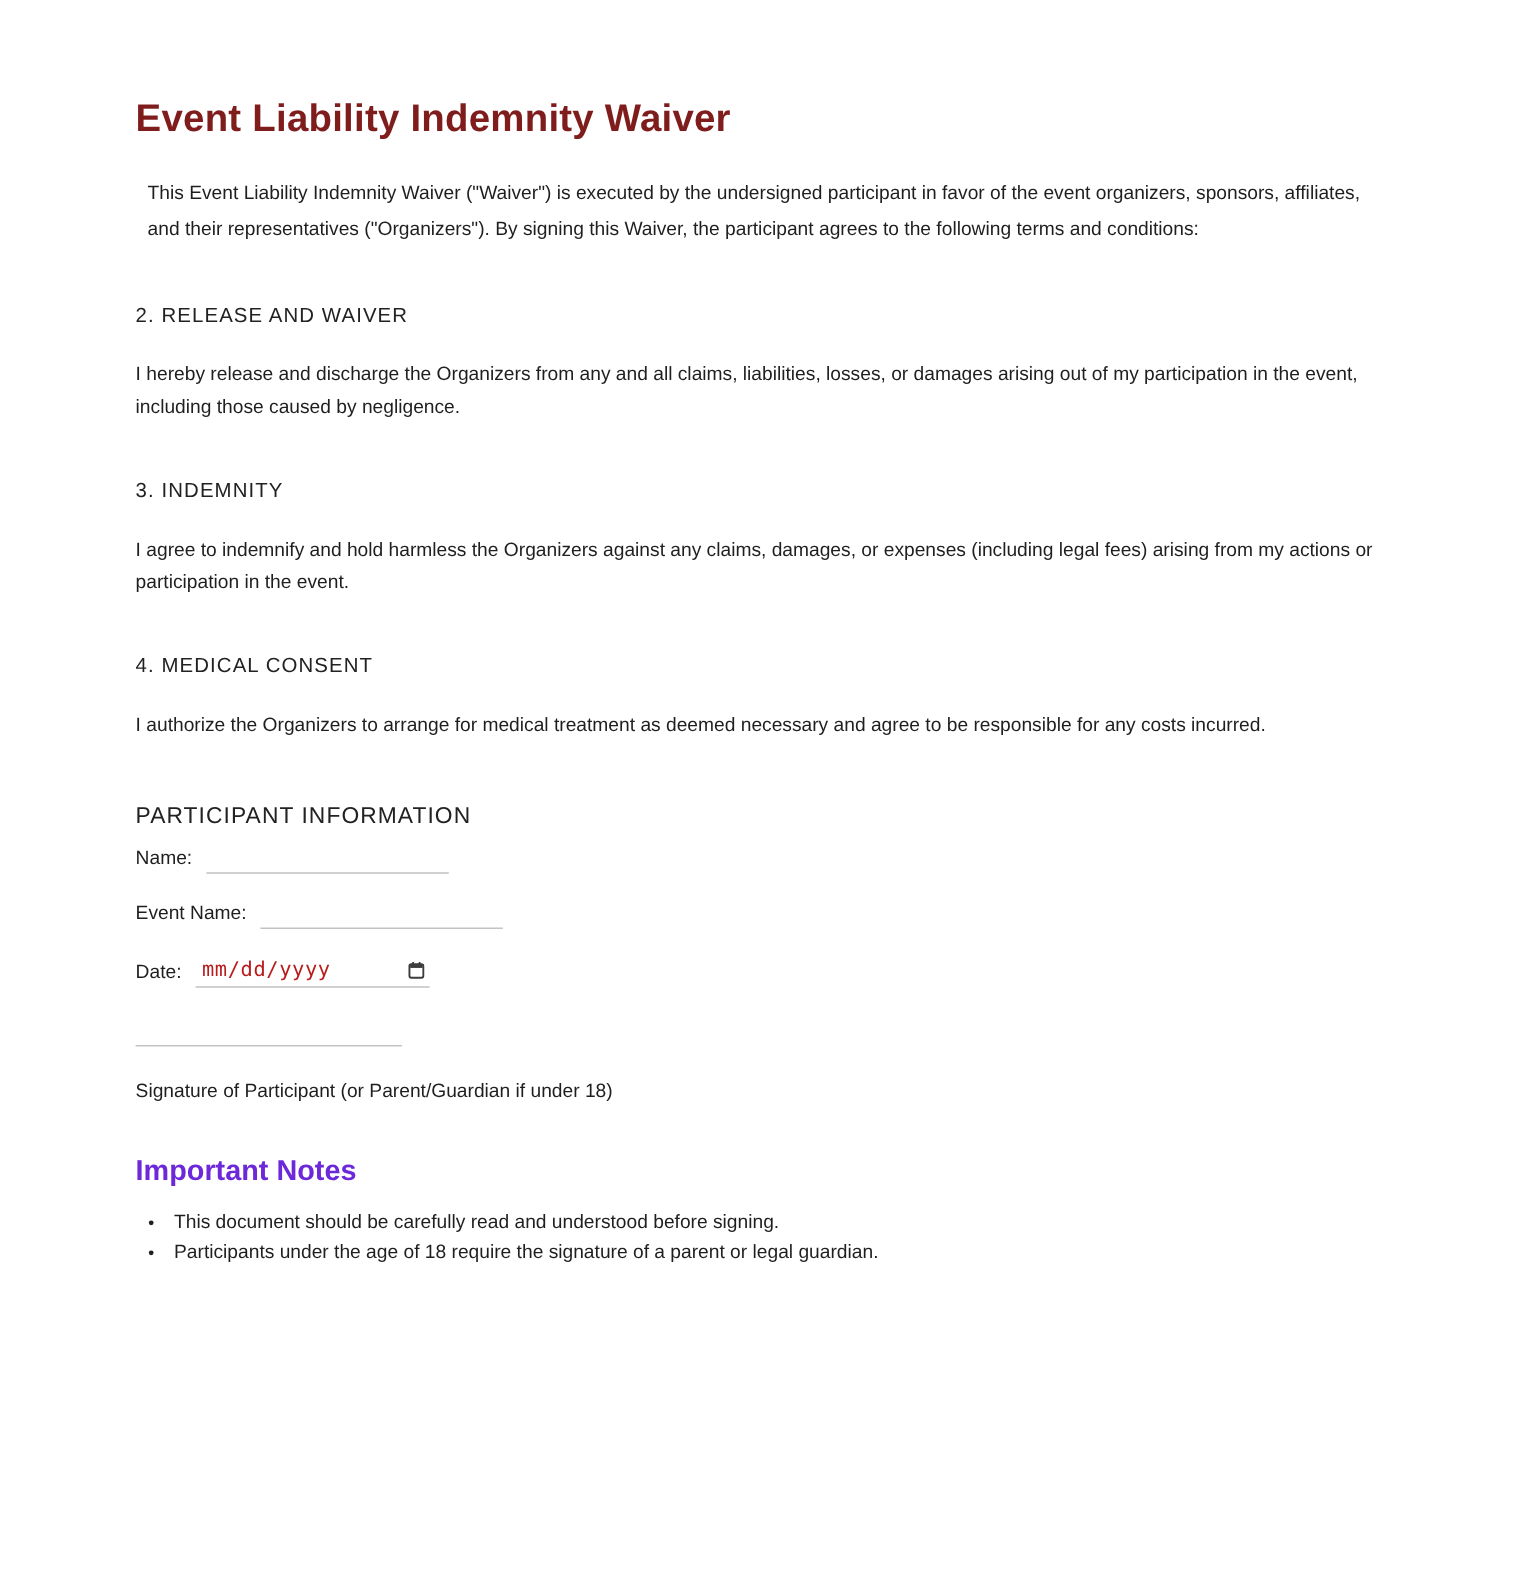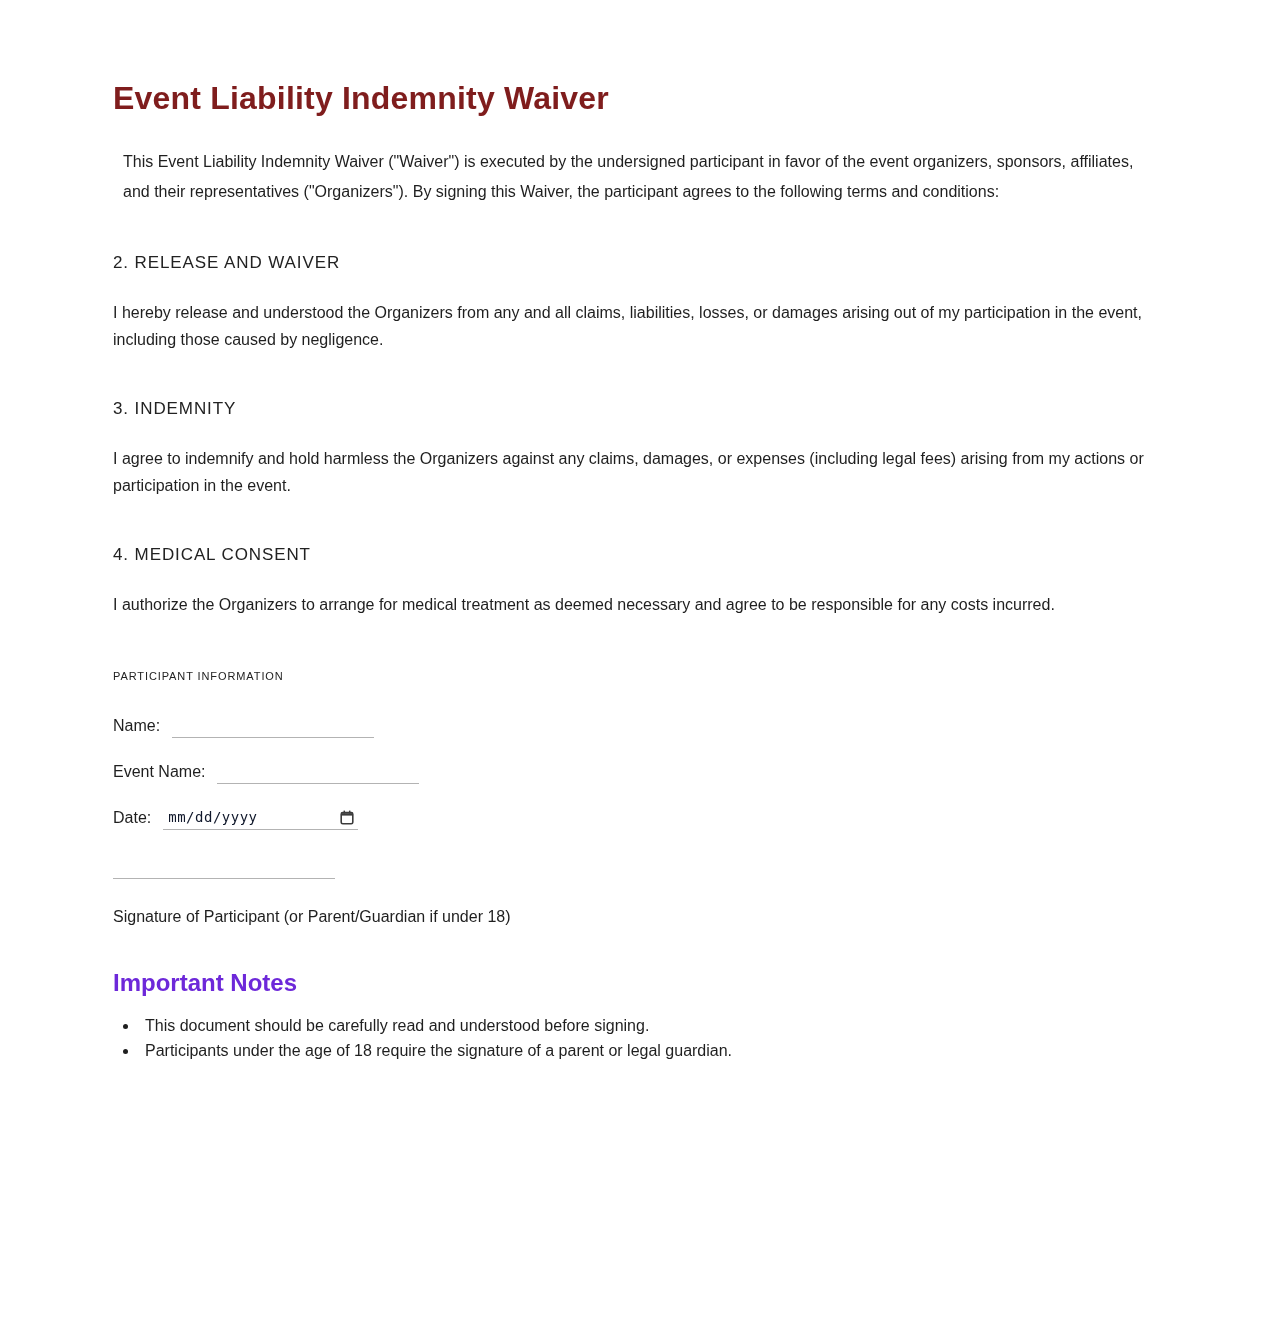--- a/index.html
+++ b/index.html
@@ -34,25 +34,25 @@
     font-weight: 400;
     color: #222222;
     letter-spacing: 0.9px;
     margin: 46px 0 26px;
   }
   .section p {
     line-height: 27px;
     margin: 0;
   }
   .participant h3 {
-    font-size: 11px;
+    font-size: 19px;
     font-weight: 400;
     color: #222222;
     letter-spacing: 0.9px;
-    margin: 52px 0 32px;
+    margin: 52px 0 12px;
   }
   .form-row {
     margin: 0 0 22px;
     display: flex;
     align-items: flex-end;
   }
   .form-row .field-label {
     line-height: 24px;
   }
   input.line-input {
@@ -73,23 +73,23 @@
     align-items: center;
     justify-content: space-between;
     width: 186px;
     margin-left: 12px;
     border-bottom: 1px solid #b3b3b3;
     padding: 2px 4px 4px 5px;
     cursor: default;
   }
   .date-placeholder {
     font-family: "DejaVu Sans Mono", monospace;
-    font-size: 14px;
+    font-size: 17px;
     letter-spacing: 0.5px;
-    color: #0f172a;
+    color: #b91c1c;
   }
   .cal-icon {
     display: inline-block;
     line-height: 0;
   }
   input.signature-input {
     border: none;
     border-bottom: 1px solid #b3b3b3;
     background: transparent;
     width: 218px;
@@ -129,21 +129,21 @@
 
 <div class="page">
 
   <h1 class="doc-title">Event Liability Indemnity Waiver</h1>
 
   <p class="intro">This Event Liability Indemnity Waiver ("Waiver") is executed by the undersigned participant in favor of the event organizers, sponsors, affiliates, and their representatives ("Organizers"). By signing this Waiver, the participant agrees to the following terms and conditions:</p>
 
 
   <div class="section">
     <h3>2. RELEASE AND WAIVER</h3>
-    <p>I hereby release and understood the Organizers from any and all claims, liabilities, losses, or damages arising out of my participation in the event, including those caused by negligence.</p>
+    <p>I hereby release and discharge the Organizers from any and all claims, liabilities, losses, or damages arising out of my participation in the event, including those caused by negligence.</p>
   </div>
 
   <div class="section">
     <h3>3. INDEMNITY</h3>
     <p>I agree to indemnify and hold harmless the Organizers against any claims, damages, or expenses (including legal fees) arising from my actions or participation in the event.</p>
   </div>
 
   <div class="section">
     <h3>4. MEDICAL CONSENT</h3>
     <p>I authorize the Organizers to arrange for medical treatment as deemed necessary and agree to be responsible for any costs incurred.</p>

